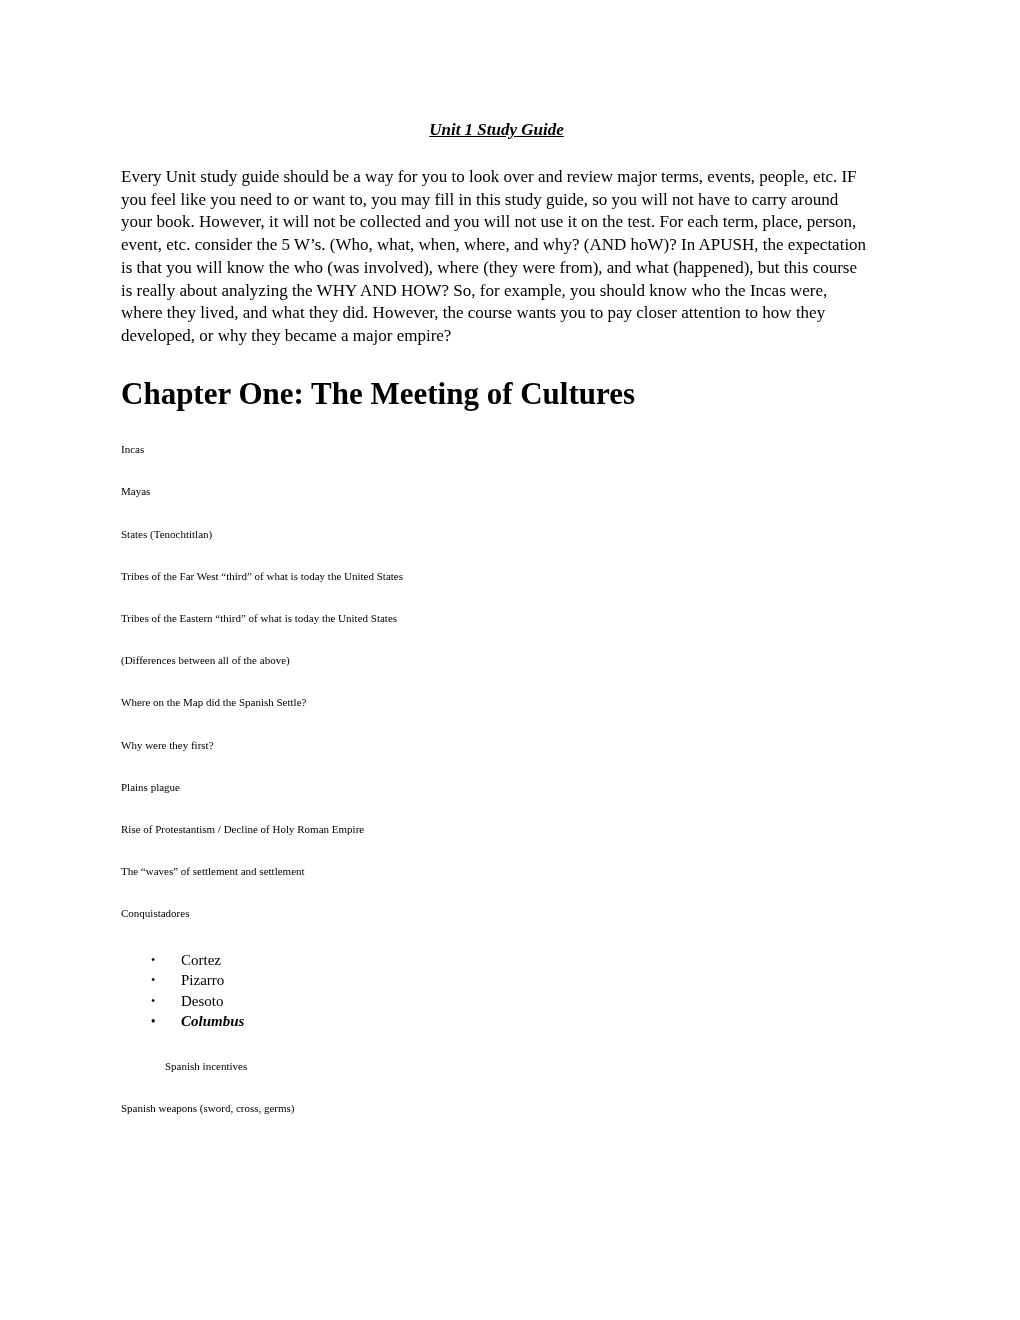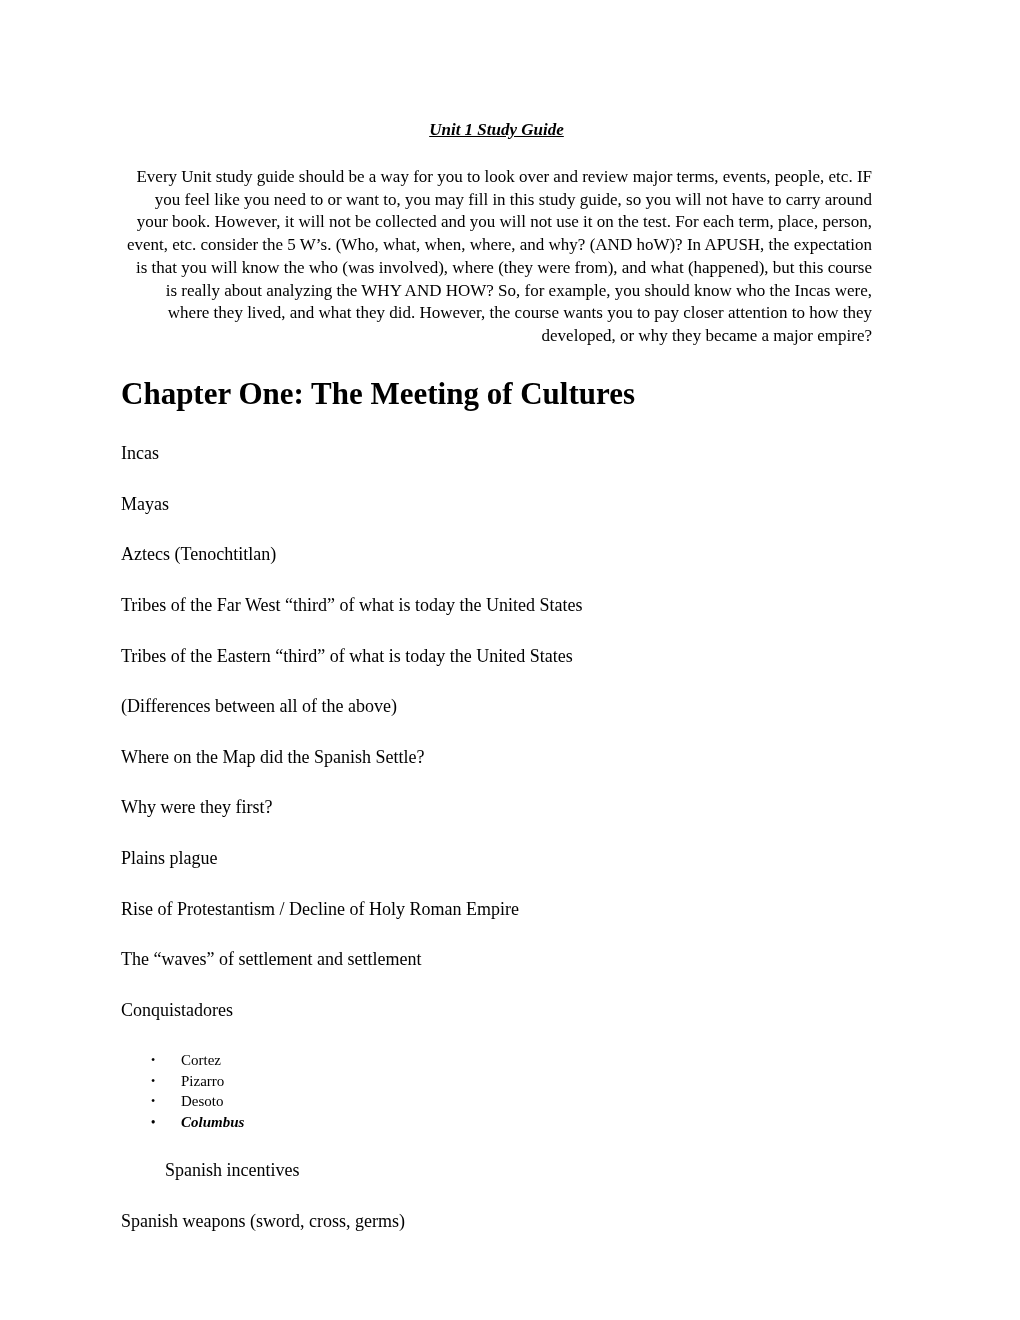--- a/index.html
+++ b/index.html
@@ -25,30 +25,30 @@
     font-size: 17px;
     font-weight: bold;
     font-style: italic;
     text-decoration: underline;
     margin: 0 0 26px 0;
   }
   .intro {
     font-size: 17px;
     line-height: 22.7px;
     margin: 0 0 9px 0;
-    text-align: right;
+    text-align: left;
   }
   .chapter-heading {
     font-size: 31px;
     font-weight: bold;
     margin: 28px 0 32px 0;
     line-height: 1.15;
   }
   .term {
-    font-size: 18px;
+    font-size: 11px;
     margin: 0 0 29px 0;
     line-height: 1.2;
   }
   .bullet-list {
     margin: 0 0 14px 0;
     padding: 0;
   }
   .bullet-item {
     font-size: 15px;
     line-height: 20.5px;
@@ -78,21 +78,21 @@
 <div class="page">
 
   <p class="doc-title">Unit 1 Study Guide</p>
 
   <p class="intro">Every Unit study guide should be a way for you to look over and review major terms, events, people, etc.  IF you feel like you need to or want to, you may fill in this study guide, so you will not have to carry around your book.  However, it will not be collected and you will not use it on the test.  For each term, place, person, event, etc. consider the 5 W’s. (Who, what, when, where, and why? (AND hoW)?  In APUSH, the expectation is that you will know the who (was involved), where (they were from), and what (happened), but this course is really about analyzing the WHY AND HOW?  So, for example, you should know who the Incas were, where they lived, and what they did.  However, the course wants you to pay closer attention to how they developed, or why they became a major empire?</p>
 
   <h1 class="chapter-heading">Chapter One: The Meeting of Cultures</h1>
 
   <p class="term">Incas</p>
   <p class="term">Mayas</p>
-  <p class="term">Aztecs (Tenochtitlan)</p>
+  <p class="term">States (Tenochtitlan)</p>
   <p class="term">Tribes of the Far West “third” of what is today the United States</p>
   <p class="term">Tribes of the Eastern “third” of what is today the United States</p>
   <p class="term">(Differences between all of the above)</p>
   <p class="term">Where on the Map did the Spanish Settle?</p>
   <p class="term">Why were they first?</p>
   <p class="term">Plains plague</p>
   <p class="term">Rise of Protestantism / Decline of Holy Roman Empire</p>
   <p class="term">The “waves” of settlement and settlement</p>
   <p class="term">Conquistadores</p>
 

